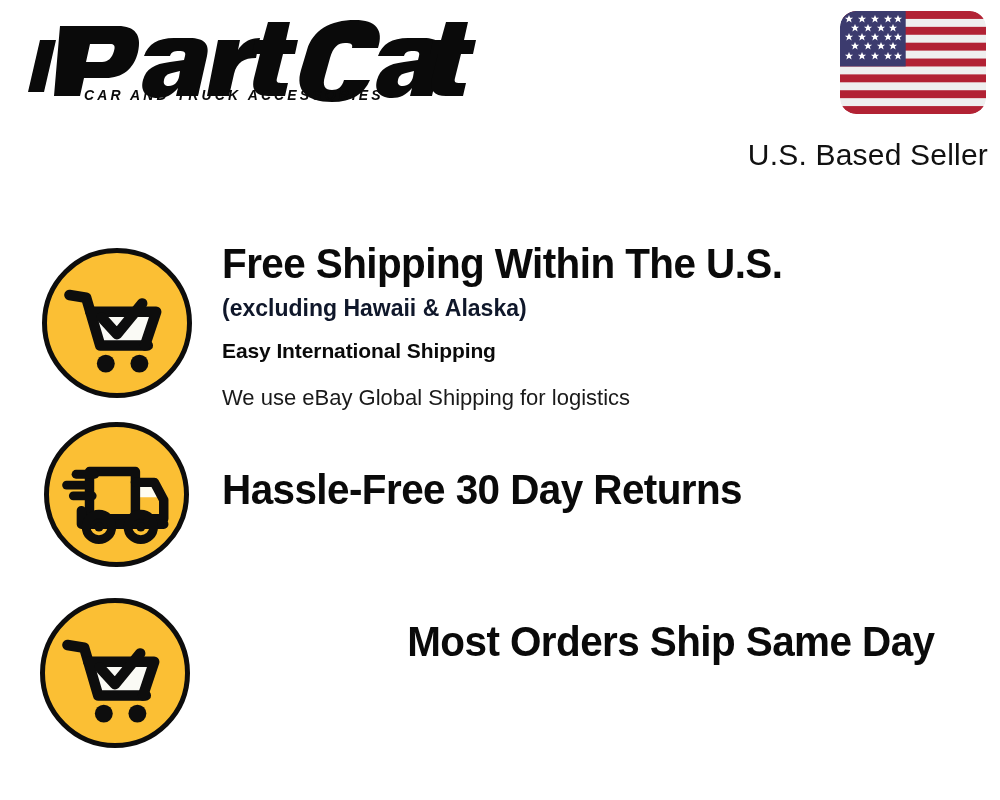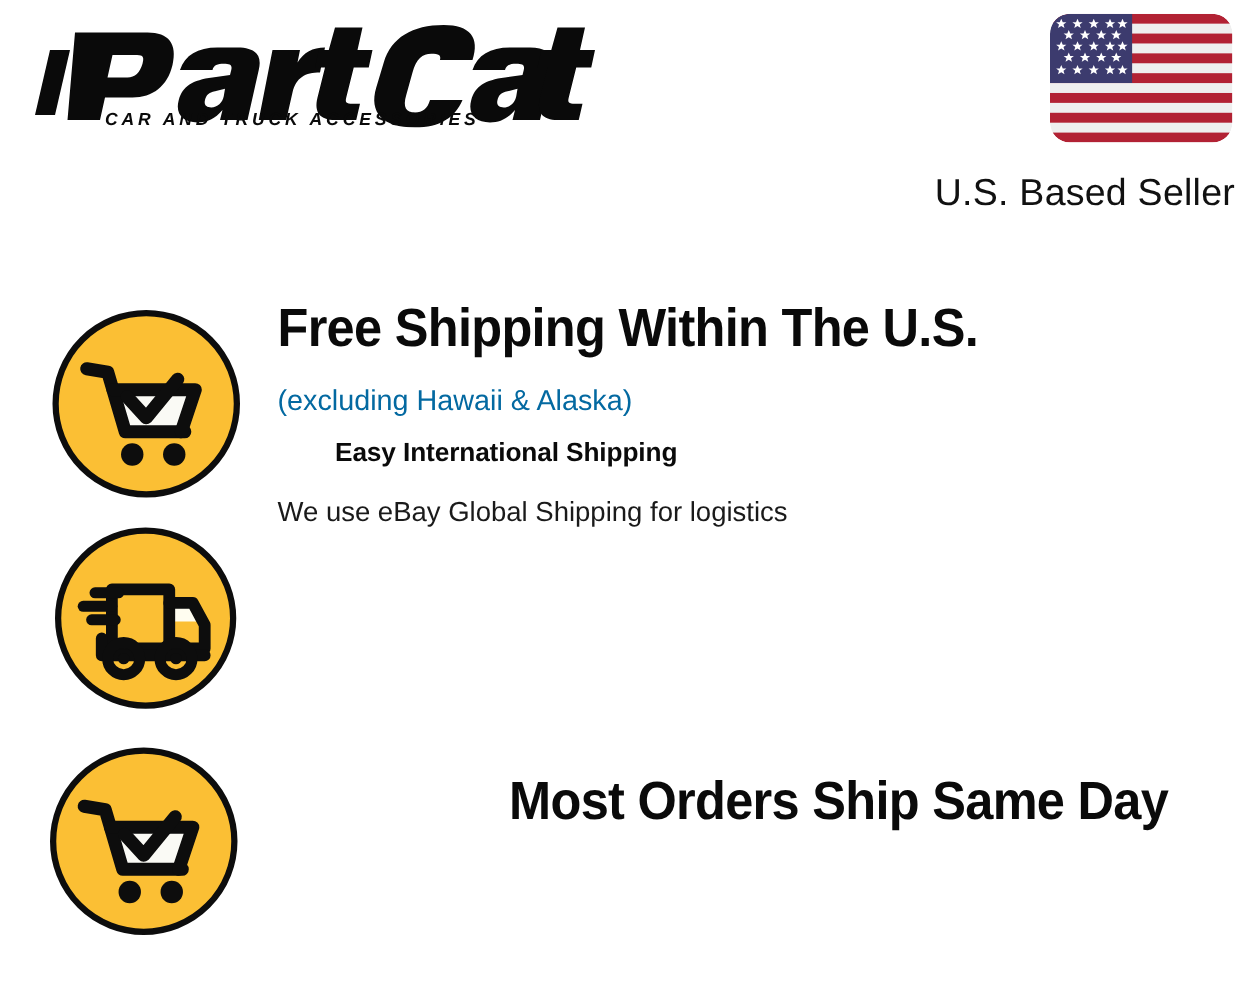--- a/index.html
+++ b/index.html
@@ -95,35 +95,34 @@
     letter-spacing: -0.6px;
     color: #0a0a0a;
     white-space: nowrap;
     transform: scaleX(0.94);
     transform-origin: left center;
   }
 
   .subline {
     font-size: 23px;
     line-height: 32px;
-    font-weight: 400;
-    color: #0369a1;
-    white-space: nowrap;
-    margin-top: 16px;
+    font-weight: 700;
+    color: #0f172a;
+    white-space: nowrap;
+    margin-top: 4px;
   }
 
   .subline-strong {
     font-size: 21px;
     line-height: 30px;
     font-weight: 700;
     color: #0a0a0a;
     white-space: nowrap;
     margin-top: 12px;
     letter-spacing: -0.1px;
-    margin-left: 46px;
   }
 
   .subline-plain {
     font-size: 22px;
     line-height: 31px;
     font-weight: 400;
     color: #1a1a1a;
     white-space: nowrap;
     margin-top: 16px;
   }
@@ -262,20 +261,23 @@
       <circle cx="37" cy="74" r="9.5" fill="none" stroke="#0d0d0d" stroke-width="6.5"></circle>
       <circle cx="68" cy="74" r="9.5" fill="none" stroke="#0d0d0d" stroke-width="6.5"></circle>
       <circle cx="37" cy="74" r="3.4" fill="#0d0d0d"></circle>
       <circle cx="68" cy="74" r="3.4" fill="#0d0d0d"></circle>
 
       <path d="M20,35 L34,35" stroke="#0d0d0d" stroke-width="6.5" stroke-linecap="round"></path>
       <path d="M13,43 L30,43" stroke="#0d0d0d" stroke-width="6.5" stroke-linecap="round"></path>
       <path d="M18,51 L32,51" stroke="#0d0d0d" stroke-width="6.5" stroke-linecap="round"></path>
     </svg>
   </div>
+  <div class="feature-text">
+    <div class="headline">Hassle-Free 30 Day Returns</div>
+  </div>
 </div>
 
 <div class="feature-row row-3">
   <div class="badge-circle">
     <svg viewBox="0 0 100 100" xmlns="http://www.w3.org/2000/svg" aria-hidden="true">
       <path d="M32,41 L75,41 L68,65 L39,65 Z" fill="#FAFAF5"></path>
       <path d="M16,30 L28,32 L38,66 L72,66" fill="none" stroke="#0d0d0d" stroke-width="7.5" stroke-linecap="round" stroke-linejoin="round"></path>
       <path d="M31,42 L78,42 L70,66" fill="none" stroke="#0d0d0d" stroke-width="7.5" stroke-linecap="round" stroke-linejoin="round"></path>
       <path d="M39,46 L50,58 L68,36" fill="none" stroke="#0d0d0d" stroke-width="7.5" stroke-linecap="round" stroke-linejoin="round"></path>
       <circle cx="42" cy="79" r="6.4" fill="#0d0d0d"></circle>

